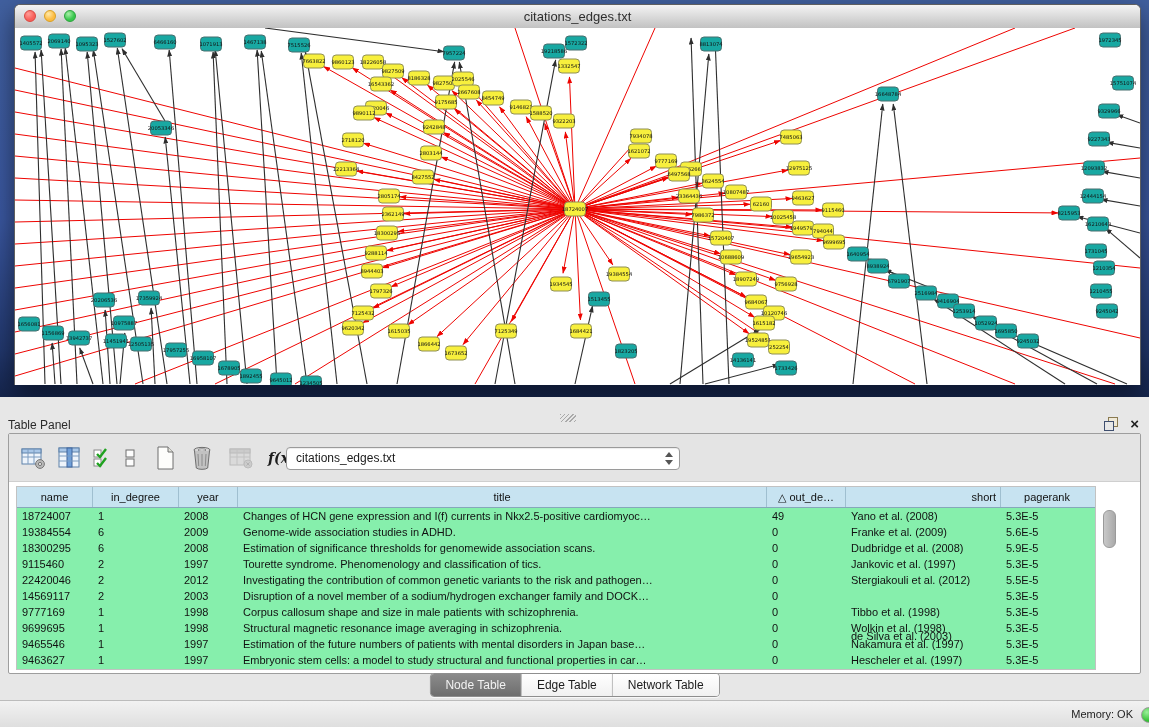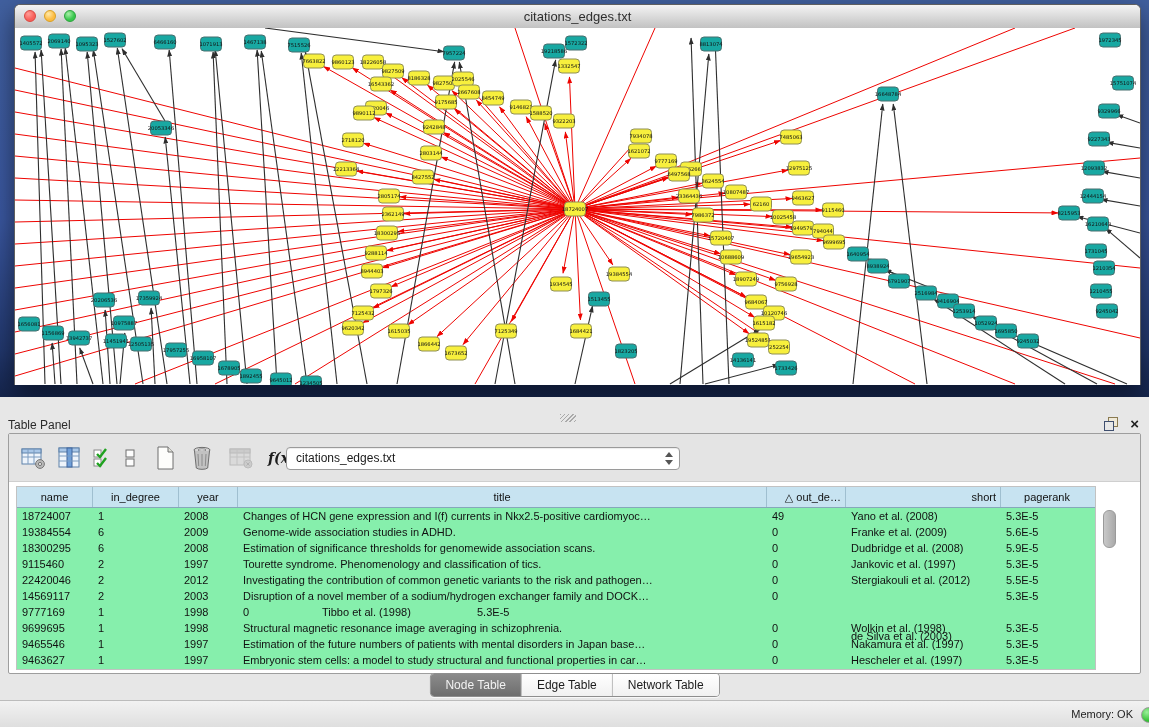--- a/index.html
+++ b/index.html
@@ -786,21 +786,21 @@
         <span class="combo-arrows"></span>
       </div>
     </div>
 
     <div class="tablewrap">
       <div class="thead" id="thead">
           <div class="th" style="width: 76px; text-align: center;">name</div>
           <div class="th" style="width: 86px; text-align: center;">in_degree</div>
           <div class="th" style="width: 59px; text-align: center;">year</div>
           <div class="th" style="width: 529px; text-align: center;">title</div>
-          <div class="th" style="width: 79px; text-align: right;">△ out_de…</div>
+          <div class="th" style="width: 79px; text-align: center;">△ out_de…</div>
           <div class="th" style="width: 155px; text-align: right;">short</div>
           <div class="th" style="width: 92px; text-align: center;">pagerank</div>
         </div>
       <div id="tbody">
           <div class="tr">
             <div class="td" style="width: 76px;">18724007</div>
             <div class="td" style="width: 86px;">1</div>
             <div class="td" style="width: 59px;">2008</div>
             <div class="td" style="width: 529px;">Changes of HCN gene expression and I(f) currents in Nkx2.5-positive cardiomyoc…</div>
             <div class="td" style="width: 79px;">49</div>
@@ -849,20 +849,21 @@
             <div class="td" style="width: 59px;">2003</div>
             <div class="td" style="width: 529px;">Disruption of a novel member of a sodium/hydrogen exchanger family and DOCK…</div>
             <div class="td" style="width: 79px;">0</div>
             <div class="td" style="width: 155px; margin-top: 40px;">de Silva et al. (2003)</div>
             <div class="td" style="width: 92px;">5.3E-5</div>
           </div>
           <div class="tr">
             <div class="td" style="width: 76px;">9777169</div>
             <div class="td" style="width: 86px;">1</div>
             <div class="td" style="width: 59px;">1998</div>
+            <div class="td" style="width: 529px;">Corpus callosum shape and size in male patients with schizophrenia.</div>
             <div class="td" style="width: 79px;">0</div>
             <div class="td" style="width: 155px;">Tibbo et al. (1998)</div>
             <div class="td" style="width: 92px;">5.3E-5</div>
           </div>
           <div class="tr">
             <div class="td" style="width: 76px;">9699695</div>
             <div class="td" style="width: 86px;">1</div>
             <div class="td" style="width: 59px;">1998</div>
             <div class="td" style="width: 529px;">Structural magnetic resonance image averaging in schizophrenia.</div>
             <div class="td" style="width: 79px;">0</div>

